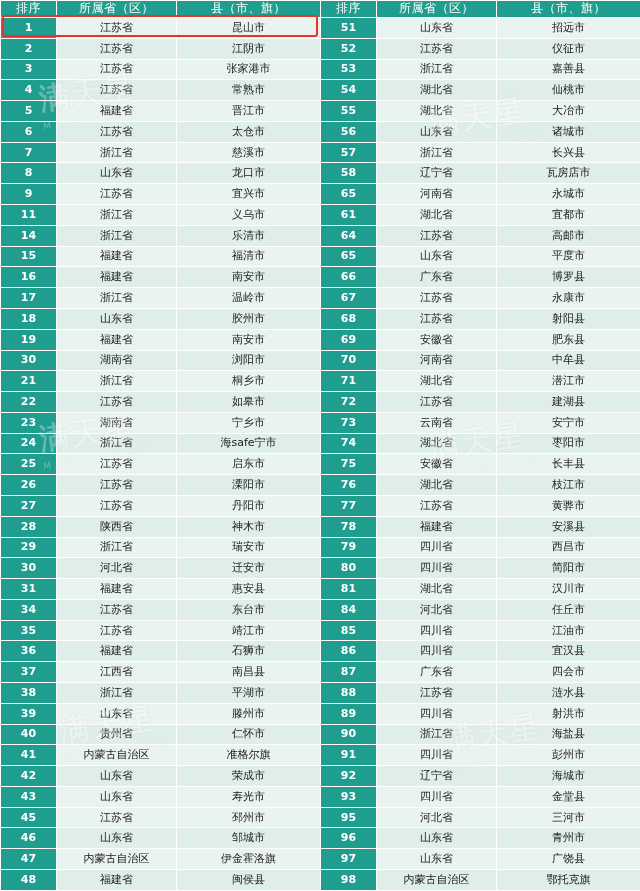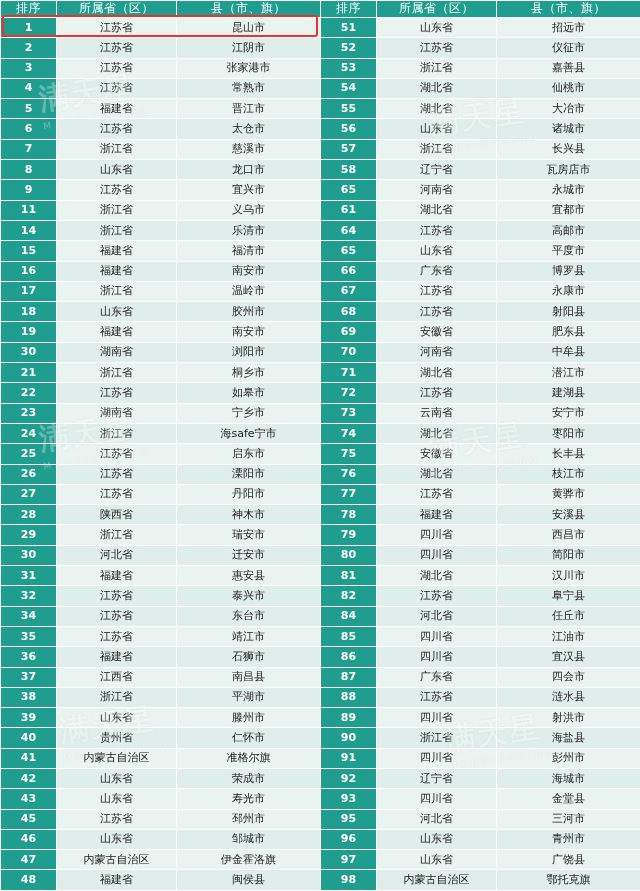--- a/index.html
+++ b/index.html
@@ -347,28 +347,20 @@
         </tr>
         <tr>
           <td class="rank">31</td>
           <td class="cell">福建省</td>
           <td class="cell">惠安县</td>
           <td class="rank">81</td>
           <td class="cell">湖北省</td>
           <td class="cell">汉川市</td>
         </tr>
         <tr>
-          <td class="rank">32</td>
-          <td class="cell alt">江苏省</td>
-          <td class="cell alt">泰兴市</td>
-          <td class="rank">82</td>
-          <td class="cell alt">江苏省</td>
-          <td class="cell alt">阜宁县</td>
-        </tr>
-        <tr>
           <td class="rank">34</td>
           <td class="cell alt">江苏省</td>
           <td class="cell alt">东台市</td>
           <td class="rank">84</td>
           <td class="cell alt">河北省</td>
           <td class="cell alt">任丘市</td>
         </tr>
         <tr>
           <td class="rank">35</td>
           <td class="cell">江苏省</td>

